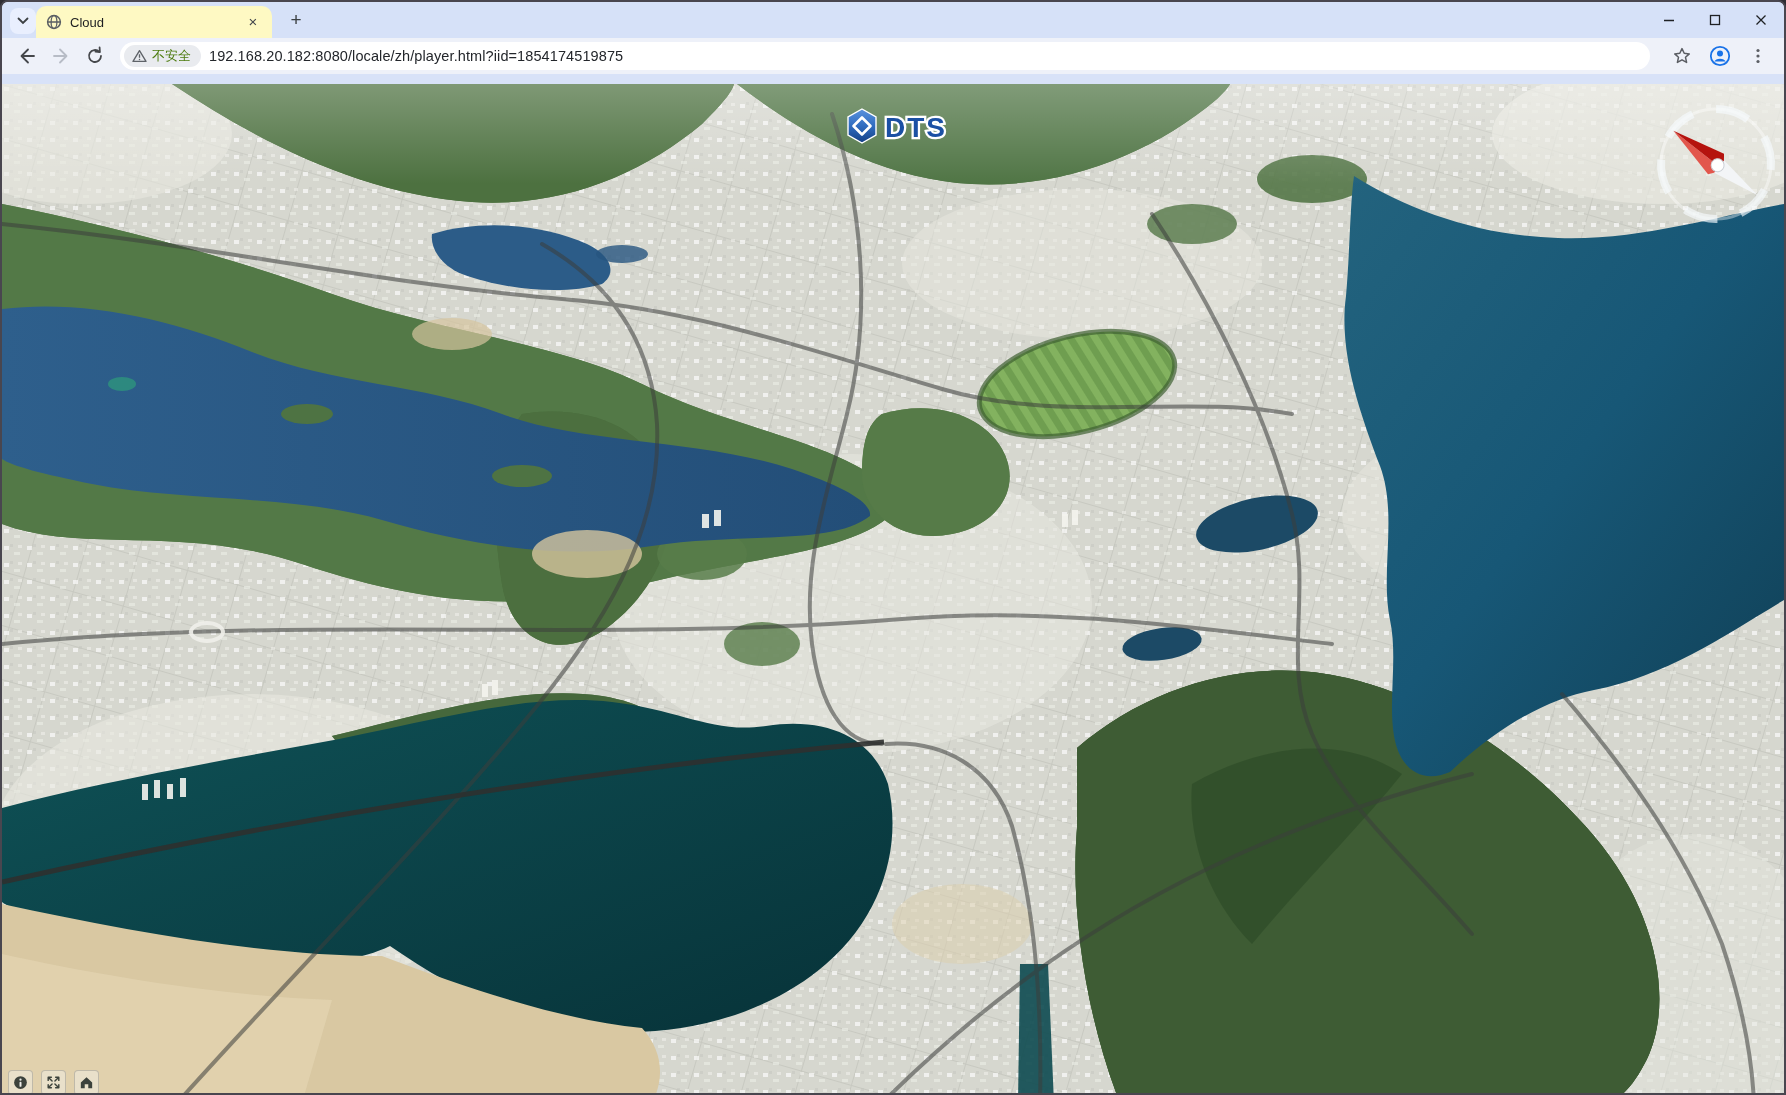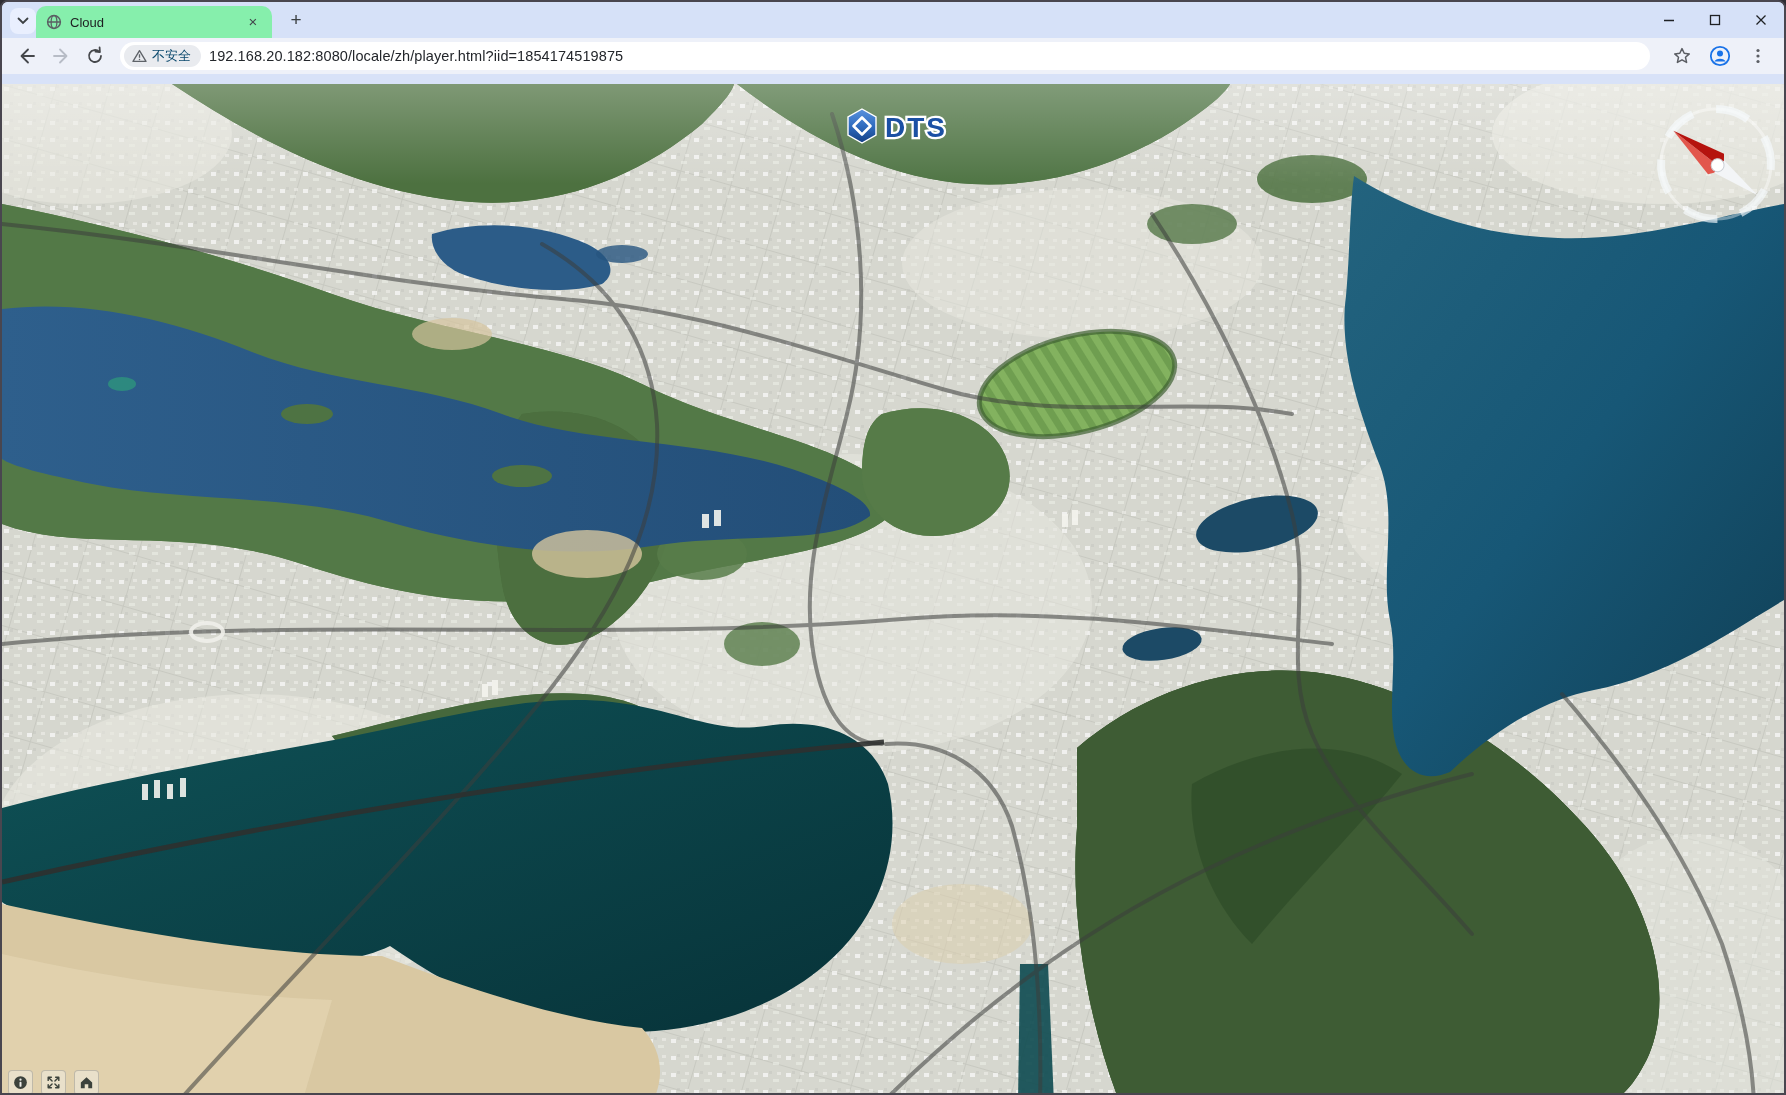--- a/index.html
+++ b/index.html
@@ -6,39 +6,39 @@
   html,body { width:1786px; height:1095px; font-family:"Liberation Sans", sans-serif; background:#2e2c33; }
   .window{
     position:relative; width:1786px; height:1095px;
     border:2px solid #49464f; border-radius:8px 8px 0 0;
     overflow:hidden; background:#d8e2f8;
   }
   
   .tabstrip{ position:relative; height:36px; background:#d6e1f8; display:flex; align-items:center; }
   .tab-search{ position:absolute; left:8px; top:6px; width:26px; height:26px; border:none; border-radius:8px;
     background:#e9effe; display:flex; align-items:center; justify-content:center; cursor:pointer; }
-  .tab{ position:absolute; left:34px; top:4px; width:236px; height:32px; background:#86efac;
+  .tab{ position:absolute; left:34px; top:4px; width:236px; height:32px; background:#fef9c3;
     border-radius:10px 10px 0 0; display:flex; align-items:center; padding:0 10px; }
   .tab .fav{ margin-right:8px; flex:0 0 auto; display:flex; }
   .tab .title{ font-size:13px; color:#1d1e20; flex:1 1 auto; white-space:nowrap; overflow:hidden; }
   .tab .close{ font-size:15px; color:#43474c; width:18px; height:18px; line-height:17px; text-align:center;
     border-radius:50%; cursor:pointer; }
   .newtab{ position:absolute; left:281px; top:5px; width:26px; height:26px; border:none; background:transparent;
     font-size:19px; color:#3c4043; cursor:pointer; border-radius:50%; line-height:24px; }
   .wincontrols{ position:absolute; right:0; top:0; height:36px; display:flex; }
   .winbtn{ width:46px; height:36px; display:flex; align-items:center; justify-content:center; cursor:pointer; }
   
   .toolbar{ position:relative; height:36px; background:#eef1f9; display:flex; align-items:center; padding:0 8px; }
   .navbtn{ width:30px; height:30px; border:none; background:transparent; border-radius:50%;
     display:flex; align-items:center; justify-content:center; cursor:pointer; margin:0 2px; }
   .omnibox{ margin-left:8px; width:1530px; height:28px; background:#ffffff; border-radius:14px;
     display:flex; align-items:center; padding:0 4px 0 4px; cursor:text; }
   .chip{ display:flex; align-items:center; gap:5px; background:#e9ebef; border-radius:11px; height:22px;
     padding:0 10px 0 8px; margin-right:8px; }
-  .chip span{ font-size:13px; color:#0c4a6e;text-align:center; }
+  .chip span{ font-size:13px; color:#4d7c0f;text-align:center; }
   .url{ font-size:14.5px; color:#23262b; letter-spacing:.1px; }
   .toolbar .right{ margin-left:auto; display:flex; align-items:center; gap:10px; padding-right:4px; }
   .tbicon{ width:28px; height:28px; display:flex; align-items:center; justify-content:center;
     border:none; background:transparent; border-radius:50%; cursor:pointer; }
   
   .viewport{ position:relative; width:1782px; height:1019px; overflow:hidden; background:#c9ccc2; cursor:grab;margin-top:10px; }
   .viewport > svg.map{ position:absolute; left:0; top:0; }
   .logo{ position:absolute; left:841px; top:22px; display:flex; align-items:center; }
   .compass{ position:absolute; left:1652px; top:18px; width:124px; height:124px; }
   .map-controls{ position:absolute; left:6px; bottom:8px; display:flex; gap:8px; }

